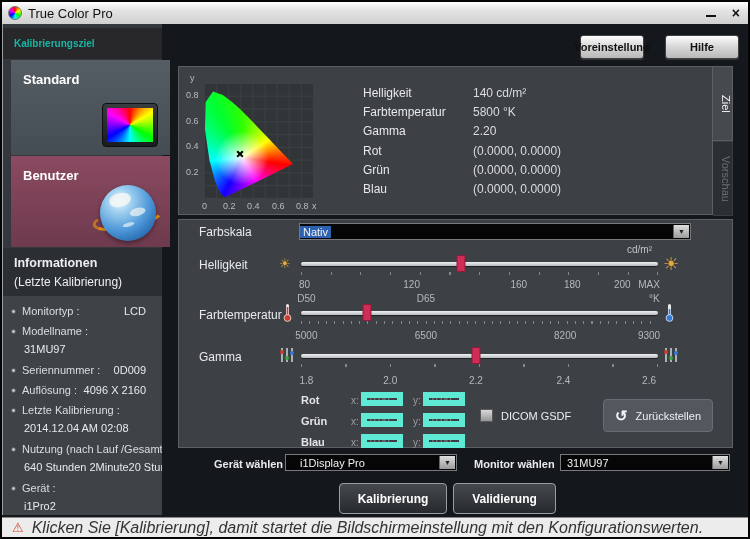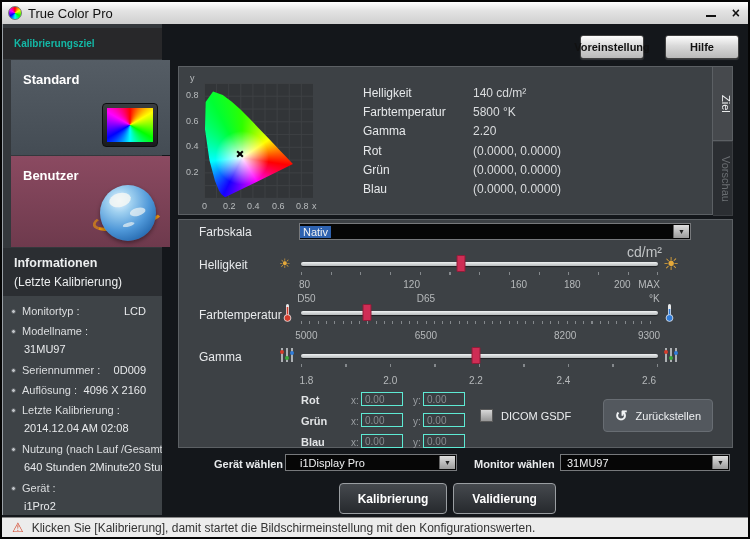--- a/index.html
+++ b/index.html
@@ -92,46 +92,46 @@
     font-size:7px; color:#222; border-left:1px solid #666; }
   .track-zone { position:absolute; left:122px; width:357px; }
   .track { position:relative; height:4px; border-radius:2px; background:linear-gradient(#f0f2f3,#b5b9bb); box-shadow:0 1px 1px rgba(0,0,0,.5); }
   .handle { position:absolute; top:-7px; width:9px; height:17px; background:#cf2d55; border:1px solid #8e1c38; border-radius:1px; transform:translateX(-50%); }
   .ticks { position:absolute; left:122px; width:357px; height:3px; }
   .ticks.sparse { background:repeating-linear-gradient(90deg,#84888c 0 1px,transparent 1px 29.7px); }
   .ticks.dense { background:repeating-linear-gradient(90deg,#84888c 0 1px,transparent 1px 8.3px); }
   .ticks.wide { background:repeating-linear-gradient(90deg,#84888c 0 1px,transparent 1px 44.5px); }
   .tickline { position:absolute; left:122px; width:357px; height:12px; font-size:10px; color:#b6b9bb; }
   .tickline span { position:absolute; transform:translateX(-50%); white-space:nowrap; }
-  .unit-lbl { position:absolute; font-size:14px; color:#c0c3c5; }
+  .unit-lbl { position:absolute; font-size:10px; color:#c0c3c5; }
   .sun { position:absolute; color:#e5a93a; }
   .icon-svg { position:absolute; }
 
   .rgb-lbl { position:absolute; left:122px; font-size:11px; font-weight:bold; color:#e2e4e6; }
   .xy-lbl { position:absolute; font-size:10px; color:#9a9ea2; }
-  .xy-input { position:absolute; width:42px; height:14px; background:#3a3e42; border:1px solid #5eead4;
+  .xy-input { position:absolute; width:42px; height:14px; background:#3a3e42; border:6px solid #5eead4;
     color:#888c90; font-size:10px; font-family:"Liberation Sans",sans-serif; padding-left:3px; }
   .checkbox { position:absolute; width:13px; height:13px; background:linear-gradient(#d8d8d8,#979797); border:1px solid #5a5a5a; }
   .dicom-lbl { position:absolute; font-size:11px; color:#eceef0; }
   .reset-btn { position:absolute; left:424px; top:179px; width:110px; height:33px; background:#53585e;
     border:1px solid #686d73; border-radius:4px; display:flex; align-items:center; justify-content:center; gap:8px;
     color:#eef0f2; font-size:11px; }
   .reset-icon { font-size:15px; font-weight:bold; color:#f2f4f6; }
 
   
   .sel-label { position:absolute; top:456px; font-size:11px; font-weight:bold; color:#e8eaec; }
   .big-btn { position:absolute; top:481px; height:31px; background:linear-gradient(#45494e,#26292d);
     border:1px solid #9a9ea2; border-radius:4px; color:#fff; font-size:12px; font-weight:bold;
     display:flex; align-items:center; justify-content:center; }
 
   
   .statusbar { position:absolute; left:0; bottom:0; width:746px; height:20px; background:#ececec;
     display:flex; align-items:center; border-top:1px solid #888; }
   .warn-icon { color:#d4452a; font-size:13px; margin:0 8px 0 10px; line-height:13px; }
-  .status-text { font-size:12px; color:#333; }
+  .status-text { font-size:16px; color:#333;font-style:italic; }
 </style>
 </head>
 <body>
 
 <div class="window">
 
   <div class="titlebar">
     <div class="app-icon"></div>
     <div class="title-text">True Color Pro</div>
     <div class="win-btns">

